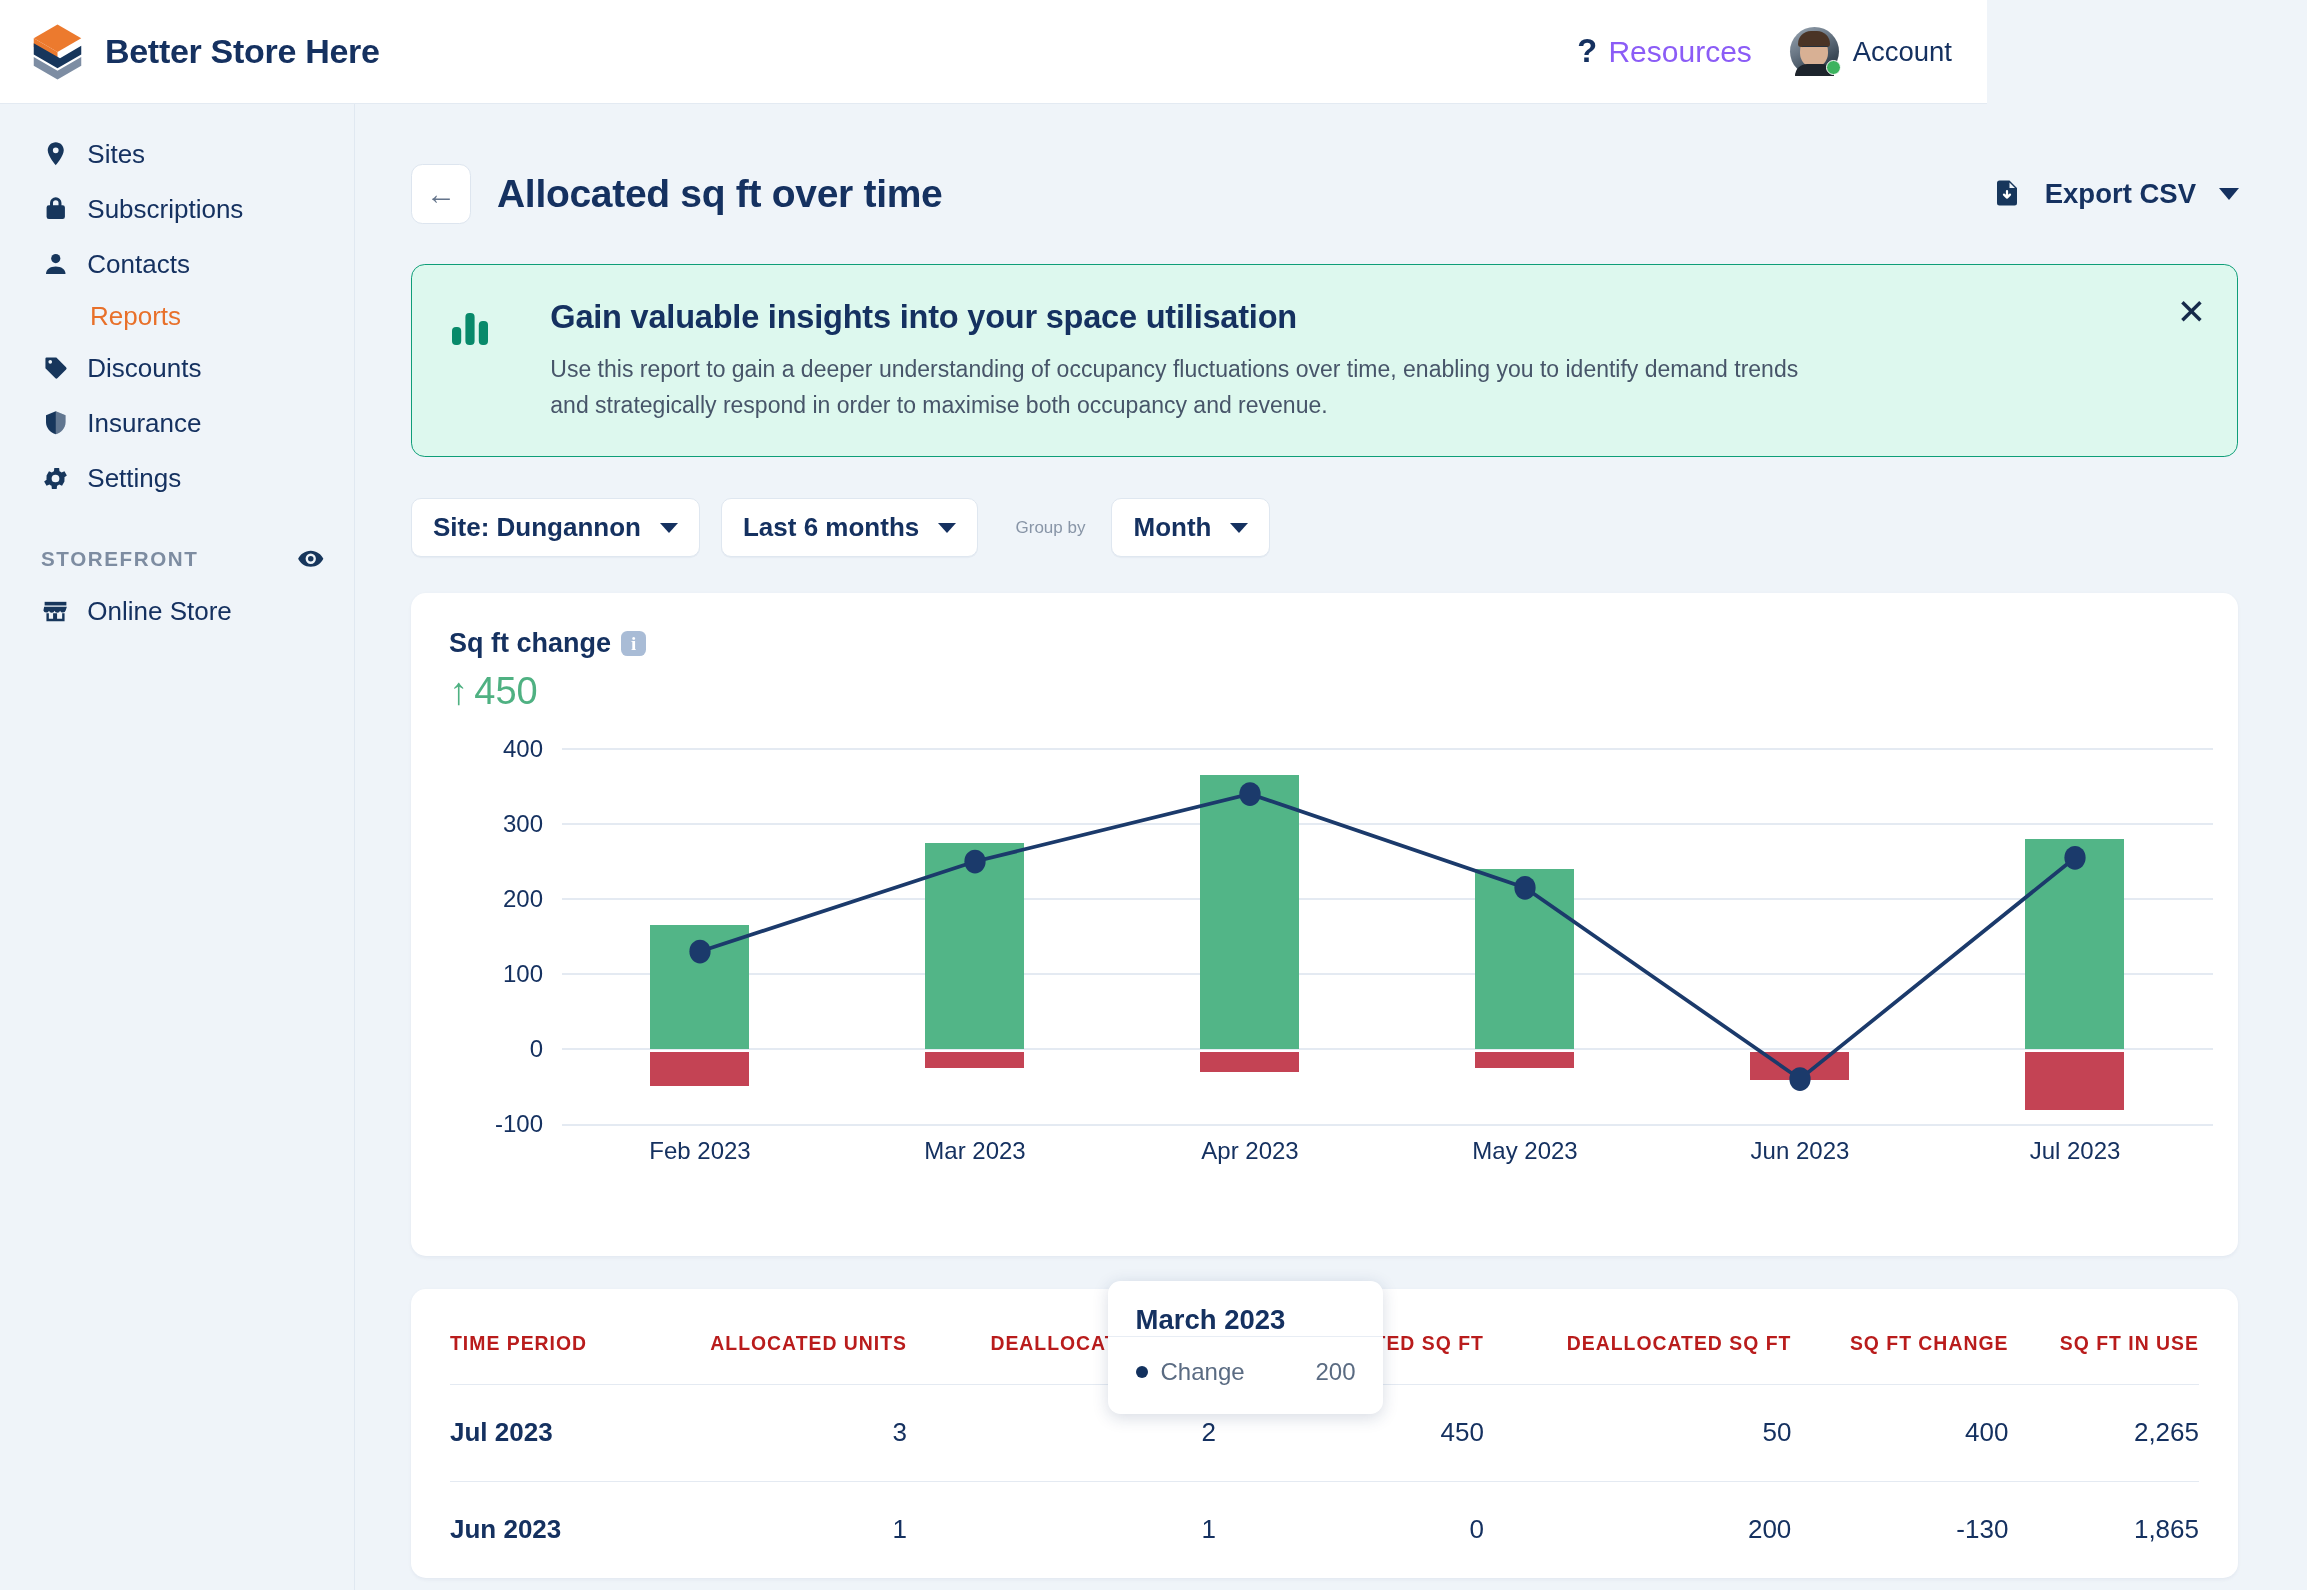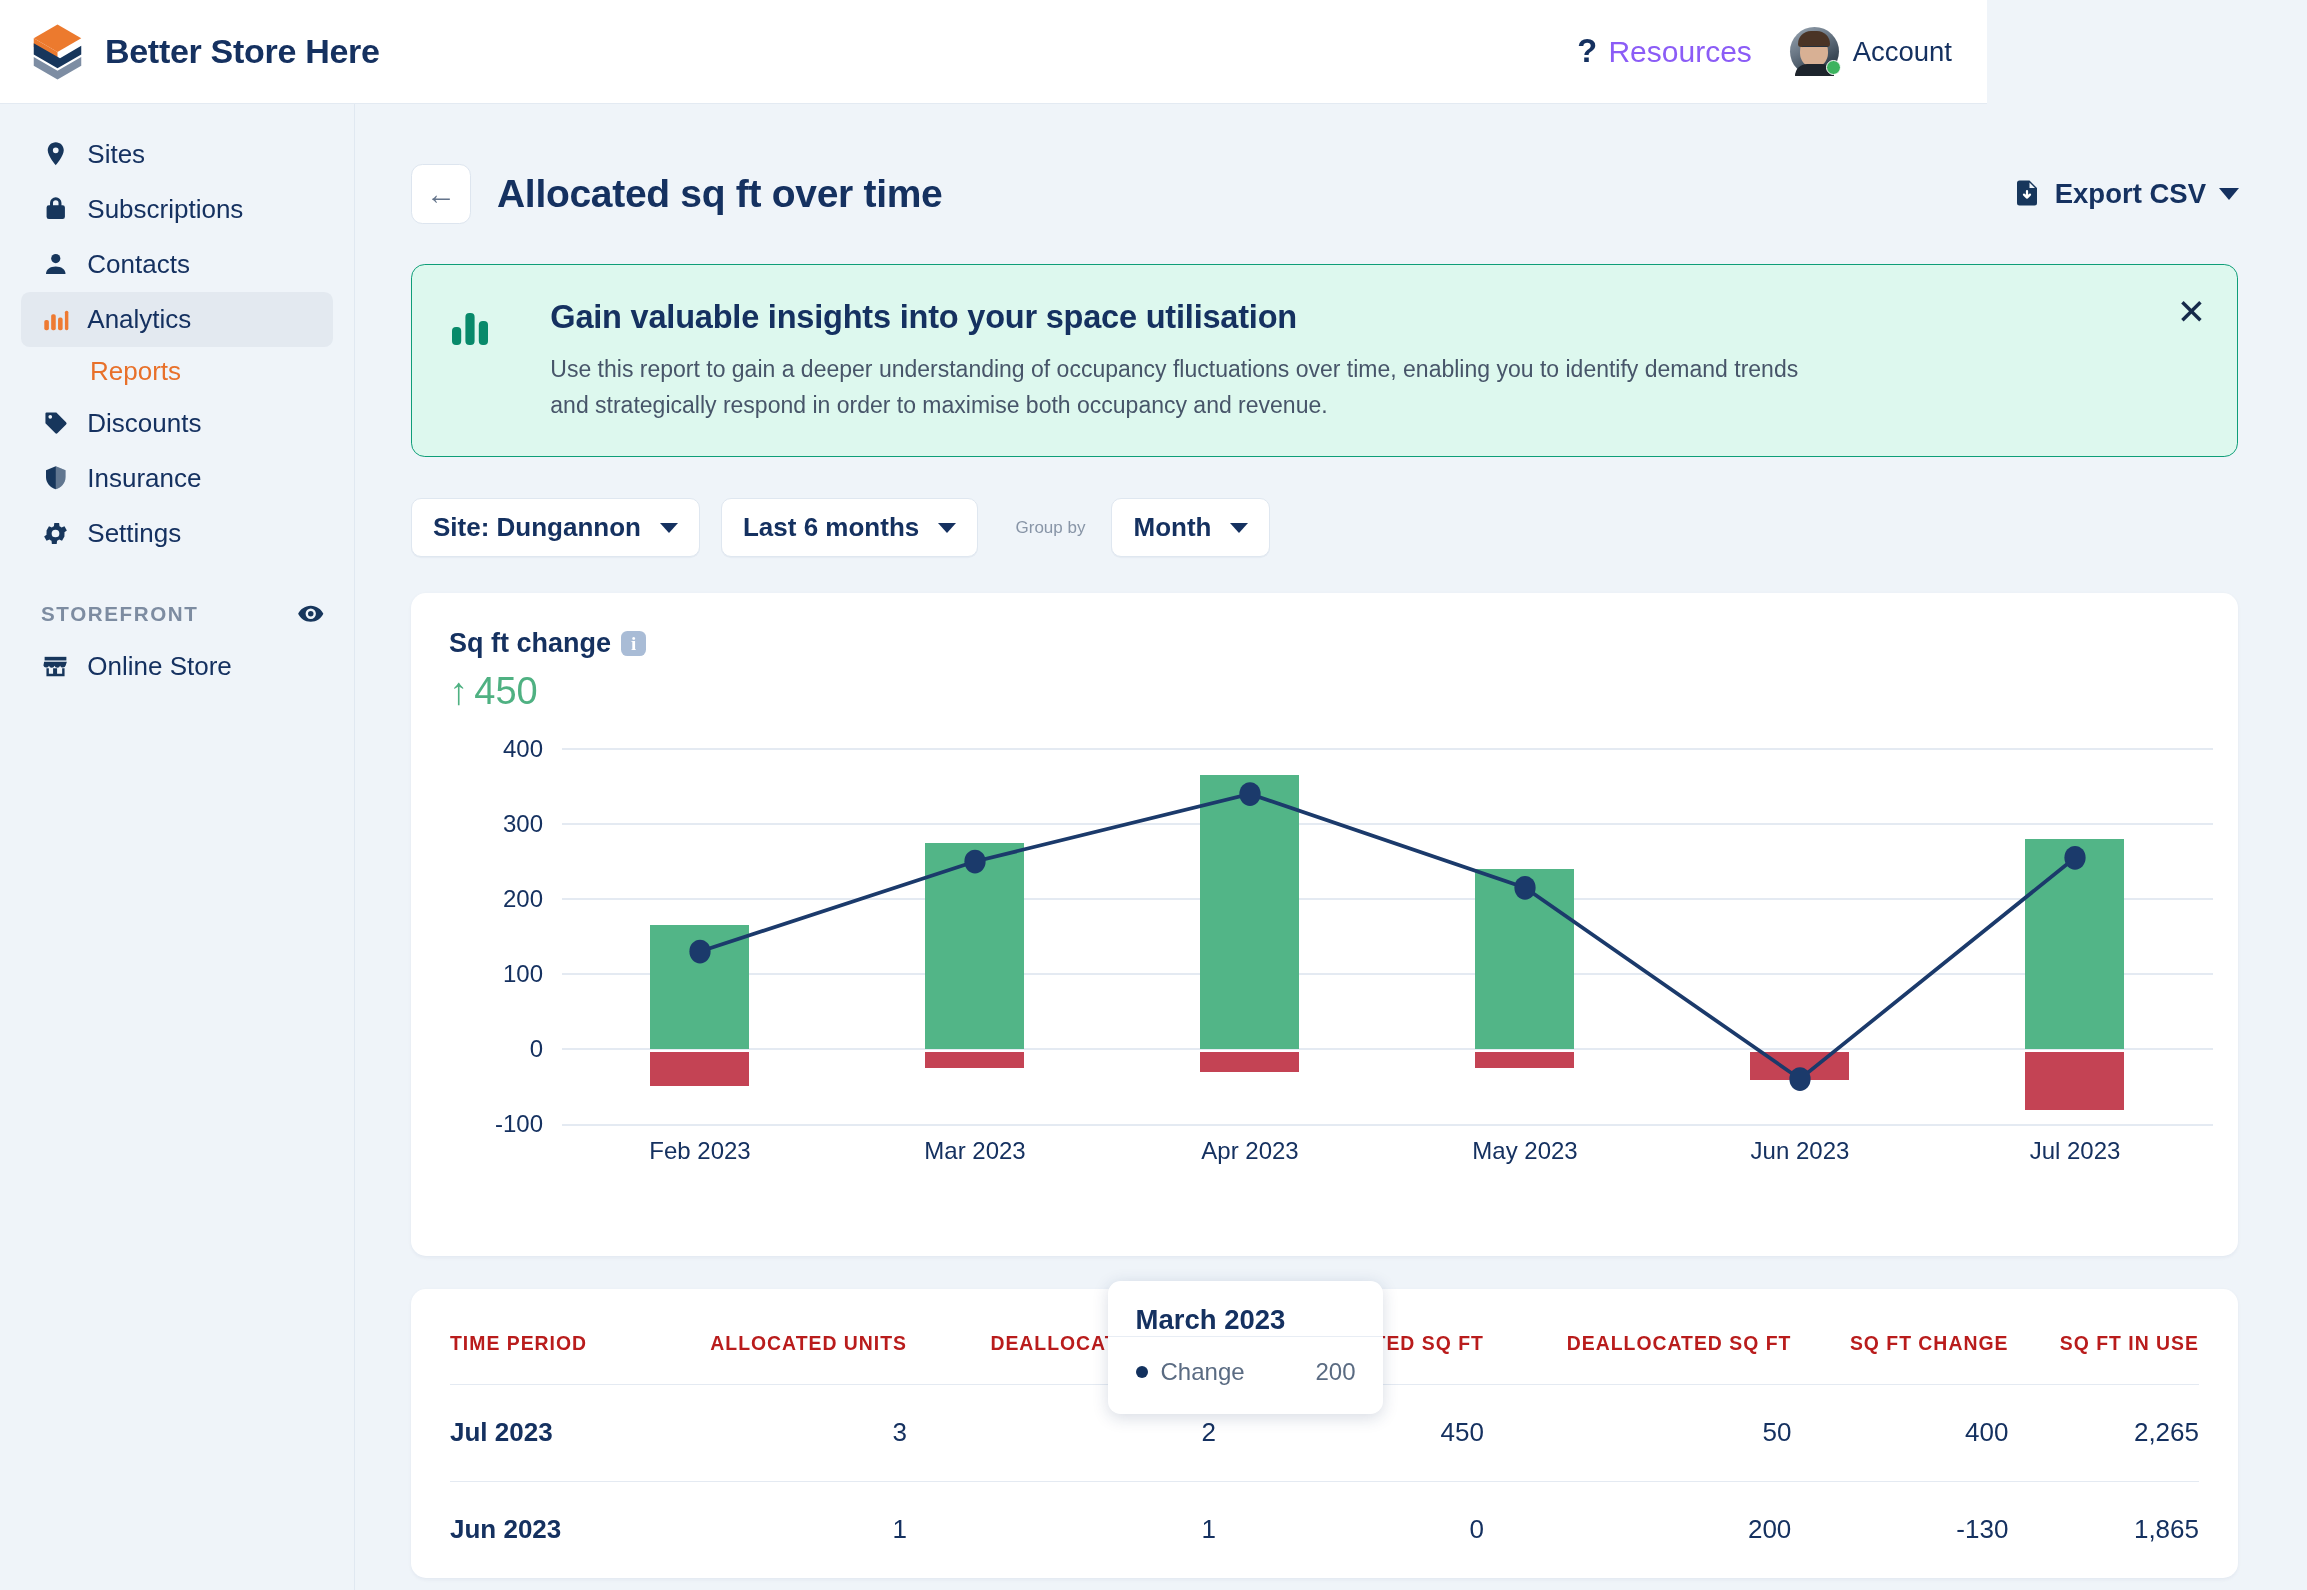--- a/index.html
+++ b/index.html
@@ -102,21 +102,21 @@
     background: #ffffff; border: 1.3px solid #dde5ef;
     display: flex; align-items: center; justify-content: center;
     cursor: pointer; color: #64748b; font-size: 30px; line-height: 1;
   }
   .page-title {
     margin-left: 26px; font-size: 39px; font-weight: 700; color: #153160;
     letter-spacing: -0.3px;
   }
   .export-btn {
     margin-left: auto; margin-right: 68px;
-    display: flex; align-items: center; gap: 13px; cursor: pointer;
+    display: flex; align-items: center; gap: 23px; cursor: pointer;
   }
   .export-label { font-size: 27.5px; font-weight: 700; color: #153160; }
   .caret { width: 0; height: 0; border-left: 10.6px solid transparent;
            border-right: 10.6px solid transparent; border-top: 12px solid #153160; }
   .banner-wrap {
     margin: 39px 69px 0 56px;
     background: #ddf8ee; border: 1.9px solid #0e9e78;
     border-radius: 13.8px; padding: 34px 36px 32.5px 34px;
     display: flex; position: relative; gap: 32px;
   }
@@ -276,31 +276,20 @@
   <div class="nav-item">
     <span class="nav-ico">
       <svg width="27.5" height="27.5" viewBox="0 0 24 24" fill="#17365c">
         <circle cx="12" cy="7.5" r="4"></circle>
         <path d="M3.5 21c0-4.2 3.8-6.6 8.5-6.6S20.5 16.8 20.5 21z"></path>
       </svg>
     </span>
     <span class="nav-label">Contacts</span>
   </div>
 
-  <div class="nav-item active">
-    <span class="nav-ico">
-      <svg width="27.5" height="27.5" viewBox="0 0 24 24" fill="#ee7a32">
-        <rect x="2" y="13" width="4" height="9" rx="1.6"></rect>
-        <rect x="8" y="8" width="4" height="14" rx="1.6"></rect>
-        <rect x="14" y="11" width="4" height="11" rx="1.6"></rect>
-        <rect x="20" y="5" width="3" height="17" rx="1.4"></rect>
-      </svg>
-    </span>
-    <span class="nav-label">Analytics</span>
-  </div>
 
   <div class="nav-sub">
     <span>Reports</span>
   </div>
 
   <div class="nav-item">
     <span class="nav-ico">
       <svg width="27.5" height="27.5" viewBox="0 0 24 24" fill="#17365c">
         <path d="M21 11.5 12.5 3H4a1 1 0 0 0-1 1v8.5L11.5 21a1.5 1.5 0 0 0 2.1 0l7.4-7.4a1.5 1.5 0 0 0 0-2.1zM7.2 8.4a1.6 1.6 0 1 1 0-3.2 1.6 1.6 0 0 1 0 3.2z"></path>
       </svg>

